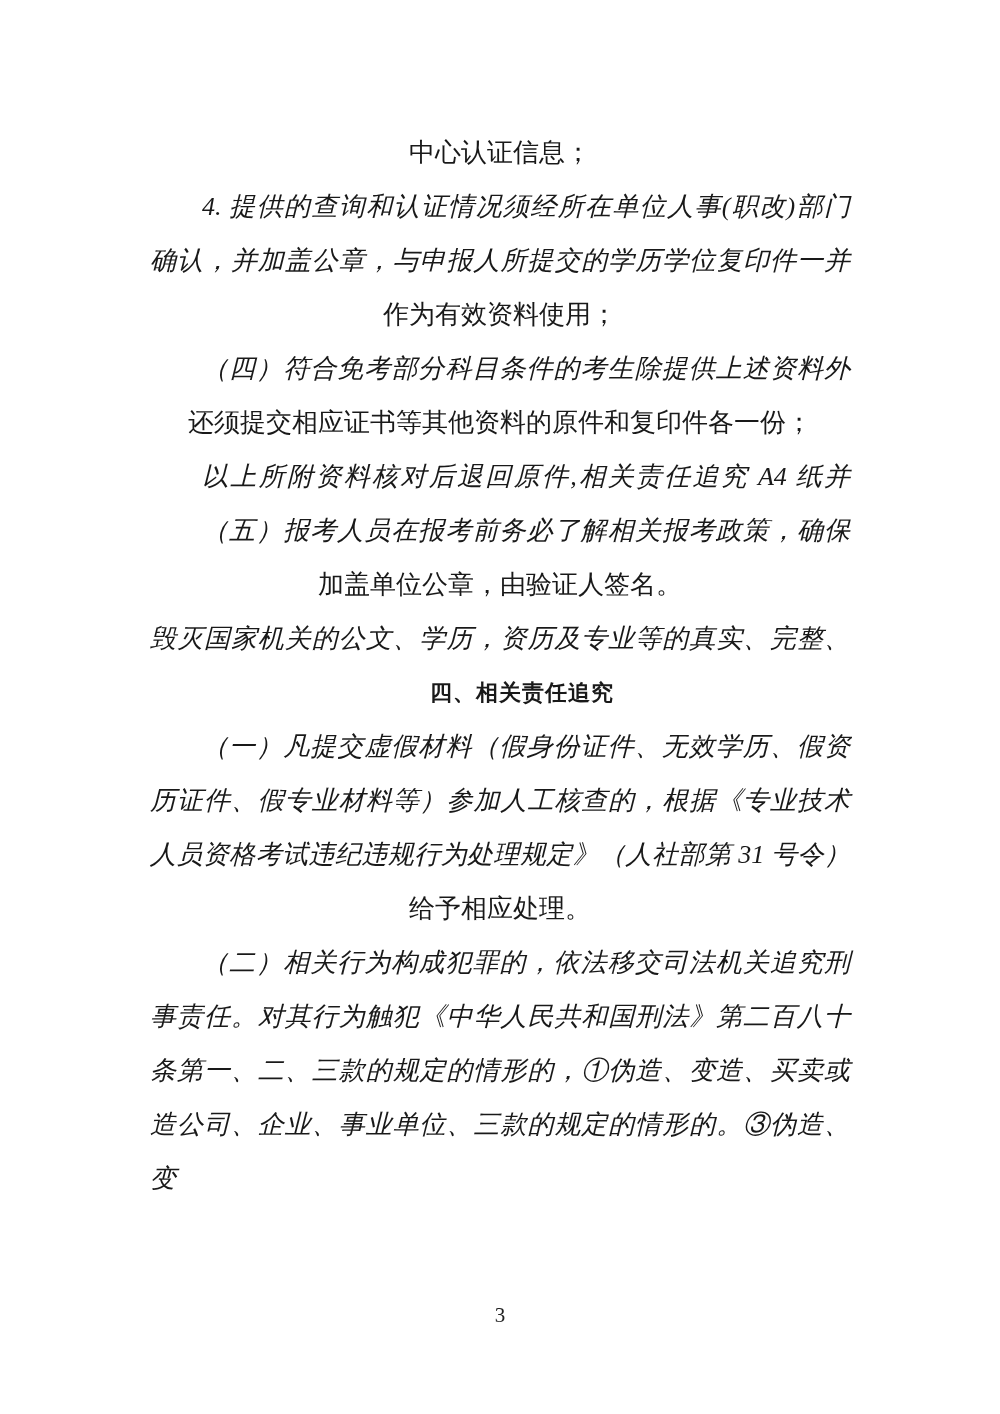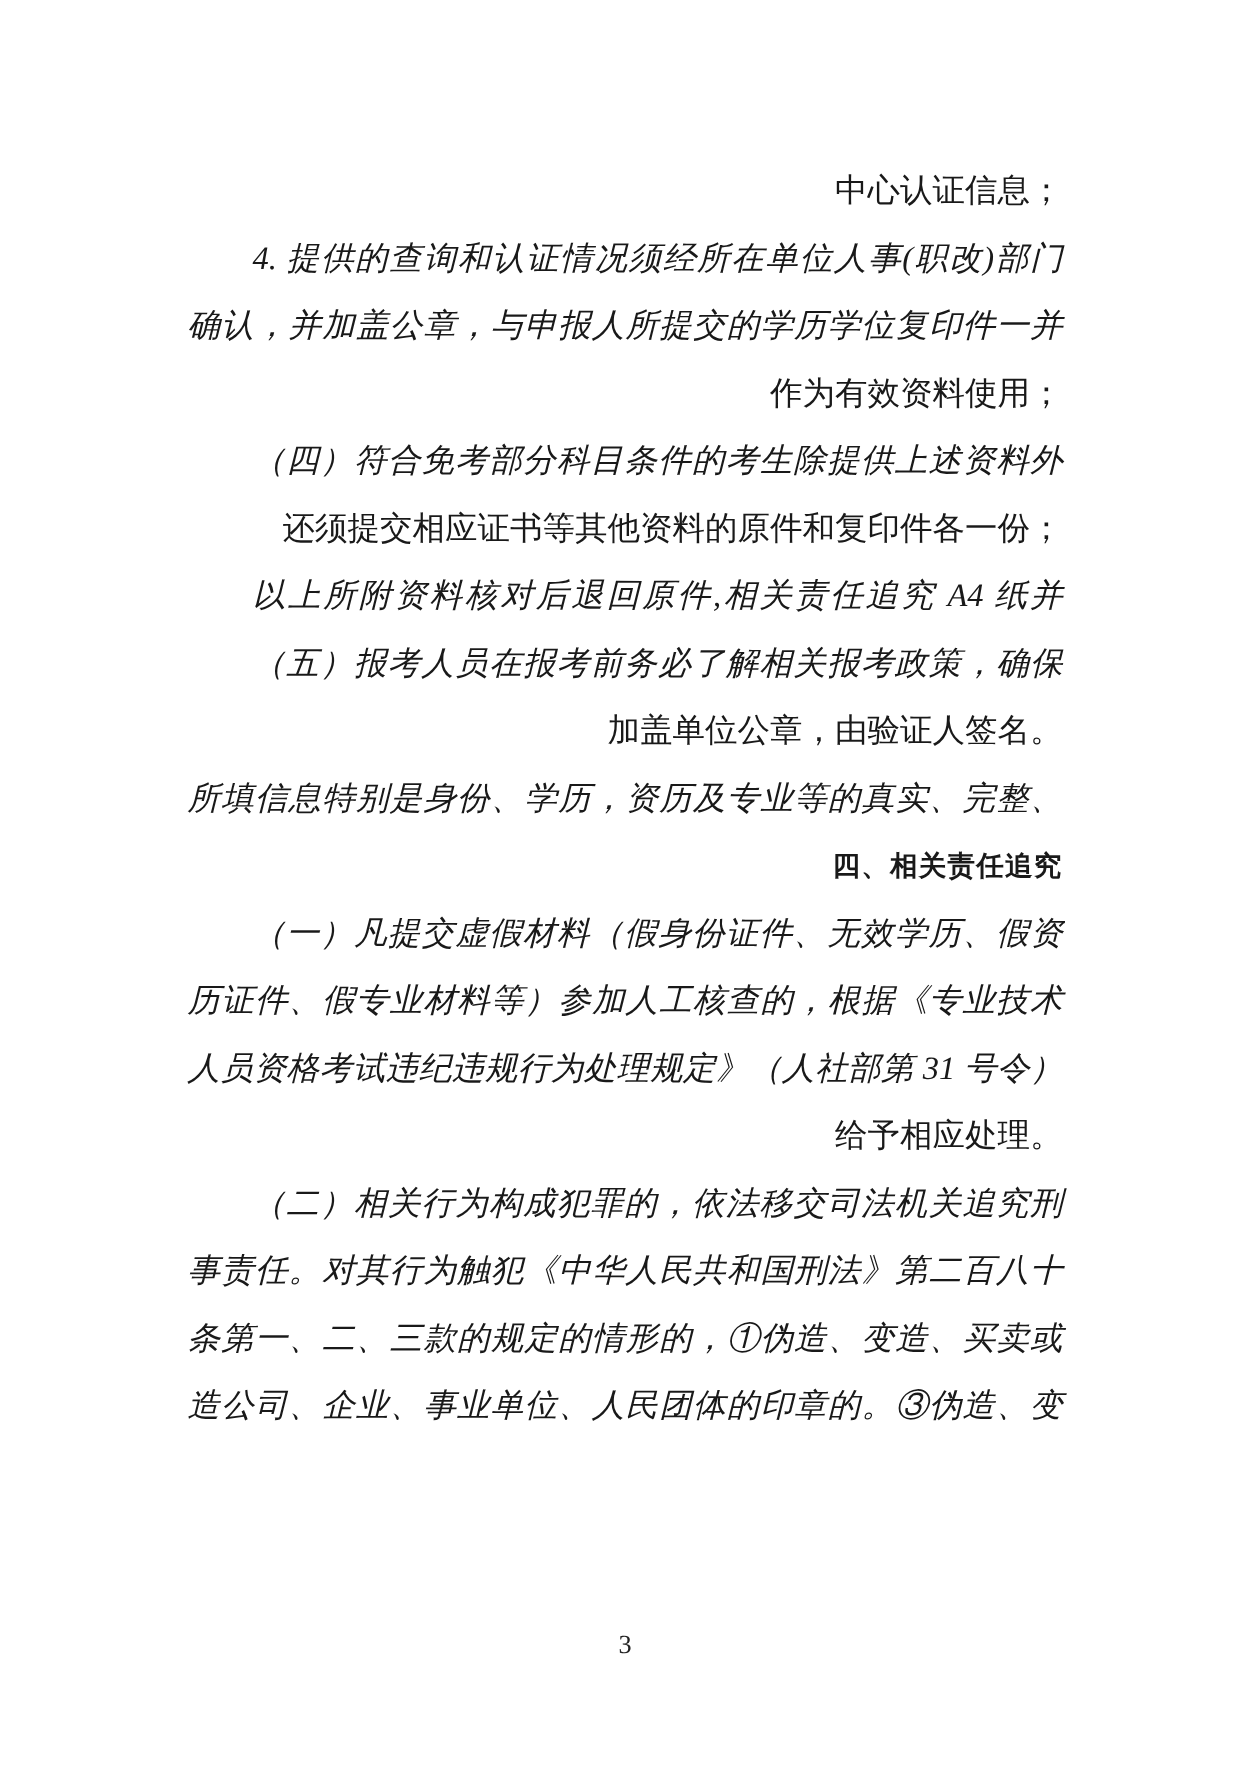--- a/index.html
+++ b/index.html
@@ -22,21 +22,21 @@
   }
   .content {
     position: absolute;
     left: 150px;
     top: 126px;
     width: 700px;
     font-size: 26px;
     line-height: 54px;
   }
   .line {
-    text-align: right;
+    text-align: center;
     white-space: normal;
   }
   .line.justify {
     text-align: justify;
     text-align-last: justify;
     text-justify: inter-character;
     font-style: italic;
   }
   .line.indent {
     text-indent: 2em;
@@ -65,25 +65,25 @@
   <div class="content" id="content">
       <div class="line">中心认证信息；</div>
       <div class="line indent justify">4. 提供的查询和认证情况须经所在单位人事(职改)部门</div>
       <div class="line justify">确认，并加盖公章，与申报人所提交的学历学位复印件一并</div>
       <div class="line">作为有效资料使用；</div>
       <div class="line indent justify">（四）符合免考部分科目条件的考生除提供上述资料外</div>
       <div class="line">还须提交相应证书等其他资料的原件和复印件各一份；</div>
       <div class="line indent justify">以上所附资料核对后退回原件,相关责任追究 A4 纸并</div>
       <div class="line indent justify">（五）报考人员在报考前务必了解相关报考政策，确保</div>
       <div class="line">加盖单位公章，由验证人签名。</div>
-      <div class="line justify">所填信息特别是身份、学历，资历及专业等的真实、完整、</div>
+      <div class="line justify">毁灭国家机关的公文、学历，资历及专业等的真实、完整、</div>
       <div class="line indent heading">四、相关责任追究</div>
       <div class="line indent justify">（一）凡提交虚假材料（假身份证件、无效学历、假资</div>
       <div class="line justify">历证件、假专业材料等）参加人工核查的，根据《专业技术</div>
       <div class="line justify">人员资格考试违纪违规行为处理规定》（人社部第 31 号令）</div>
       <div class="line">给予相应处理。</div>
       <div class="line indent justify">（二）相关行为构成犯罪的，依法移交司法机关追究刑</div>
       <div class="line justify">事责任。对其行为触犯《中华人民共和国刑法》第二百八十</div>
       <div class="line justify">条第一、二、三款的规定的情形的，①伪造、变造、买卖或</div>
-      <div class="line justify">造公司、企业、事业单位、人民团体的印章的。③伪造、变</div>
+      <div class="line justify">造公司、企业、事业单位、三款的规定的情形的。③伪造、变</div>
     </div>
   <div class="page-number">3</div>
 </div>
 
 </body></html>

